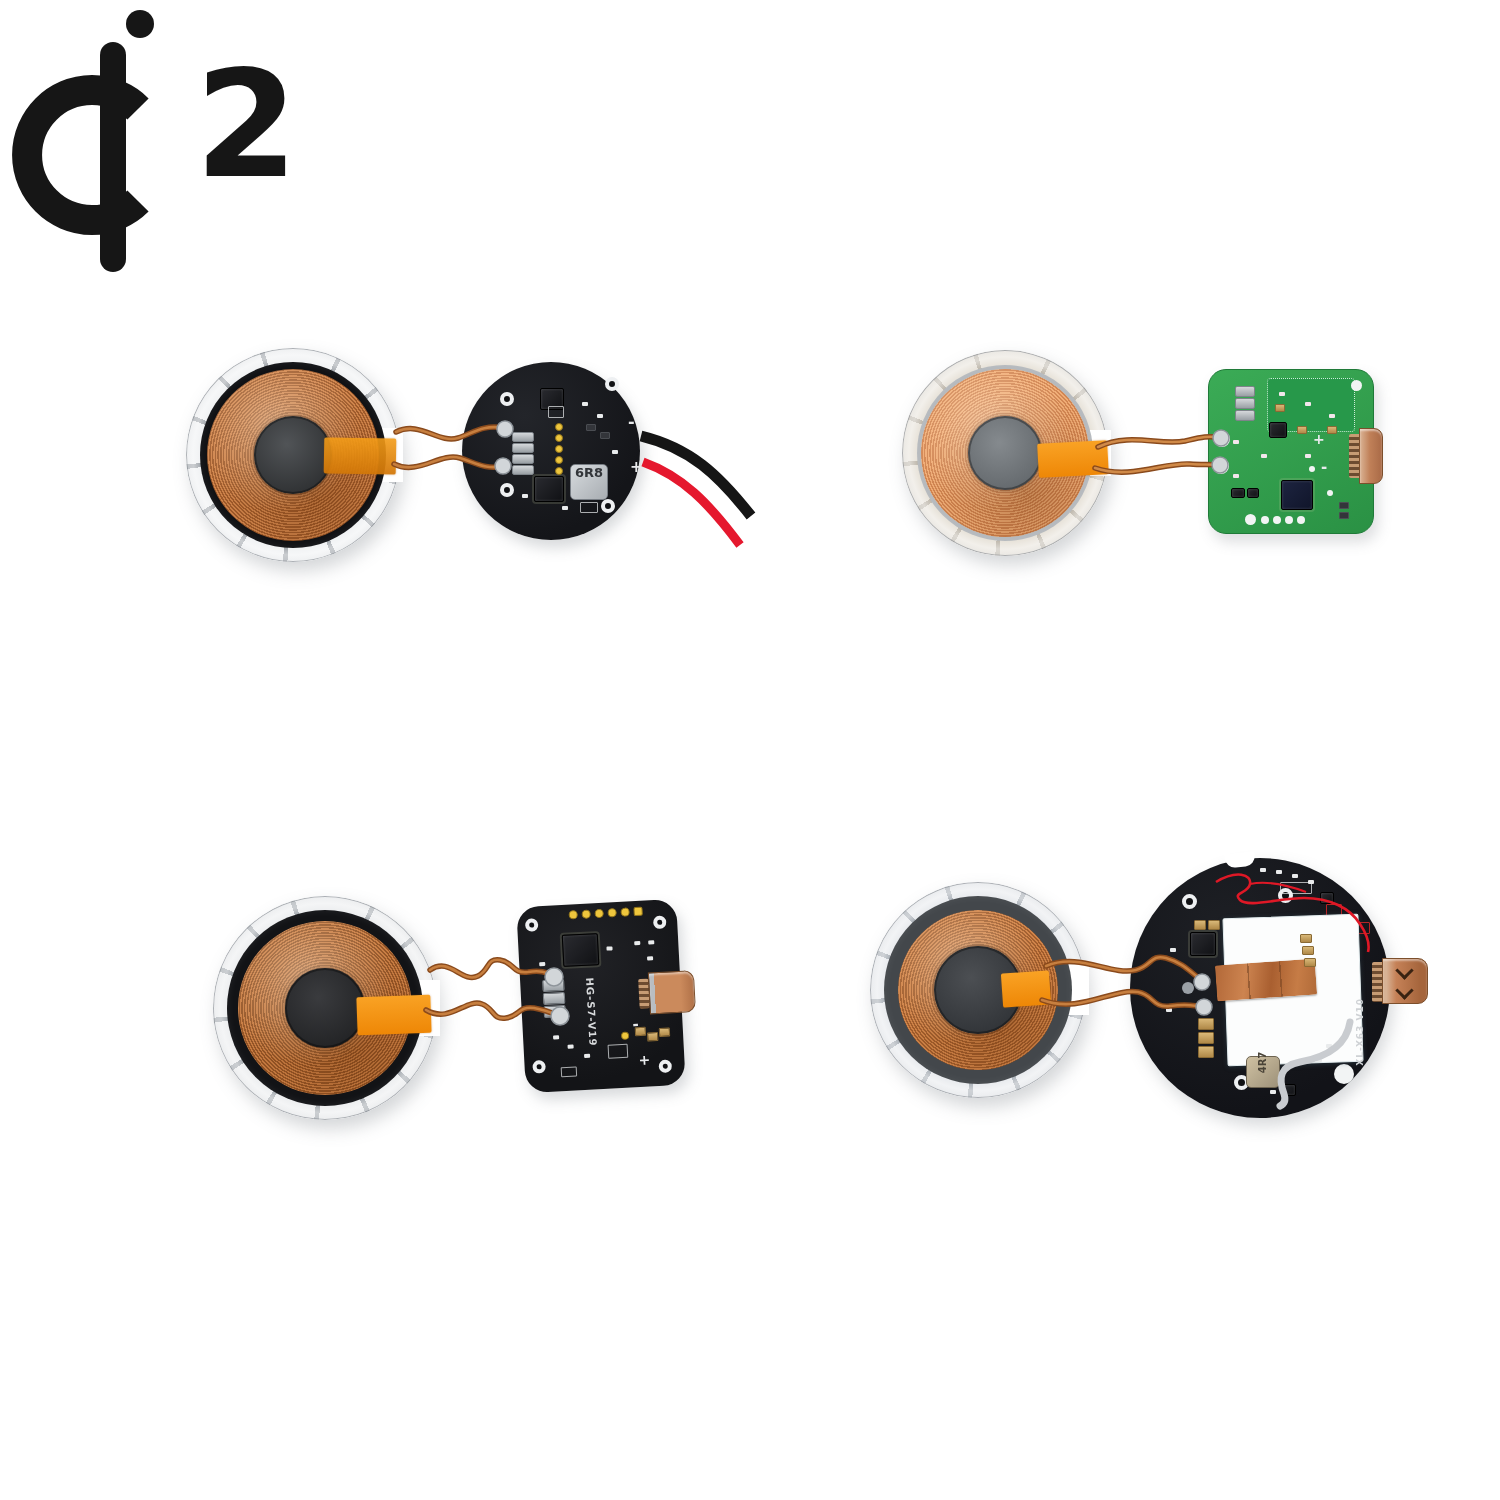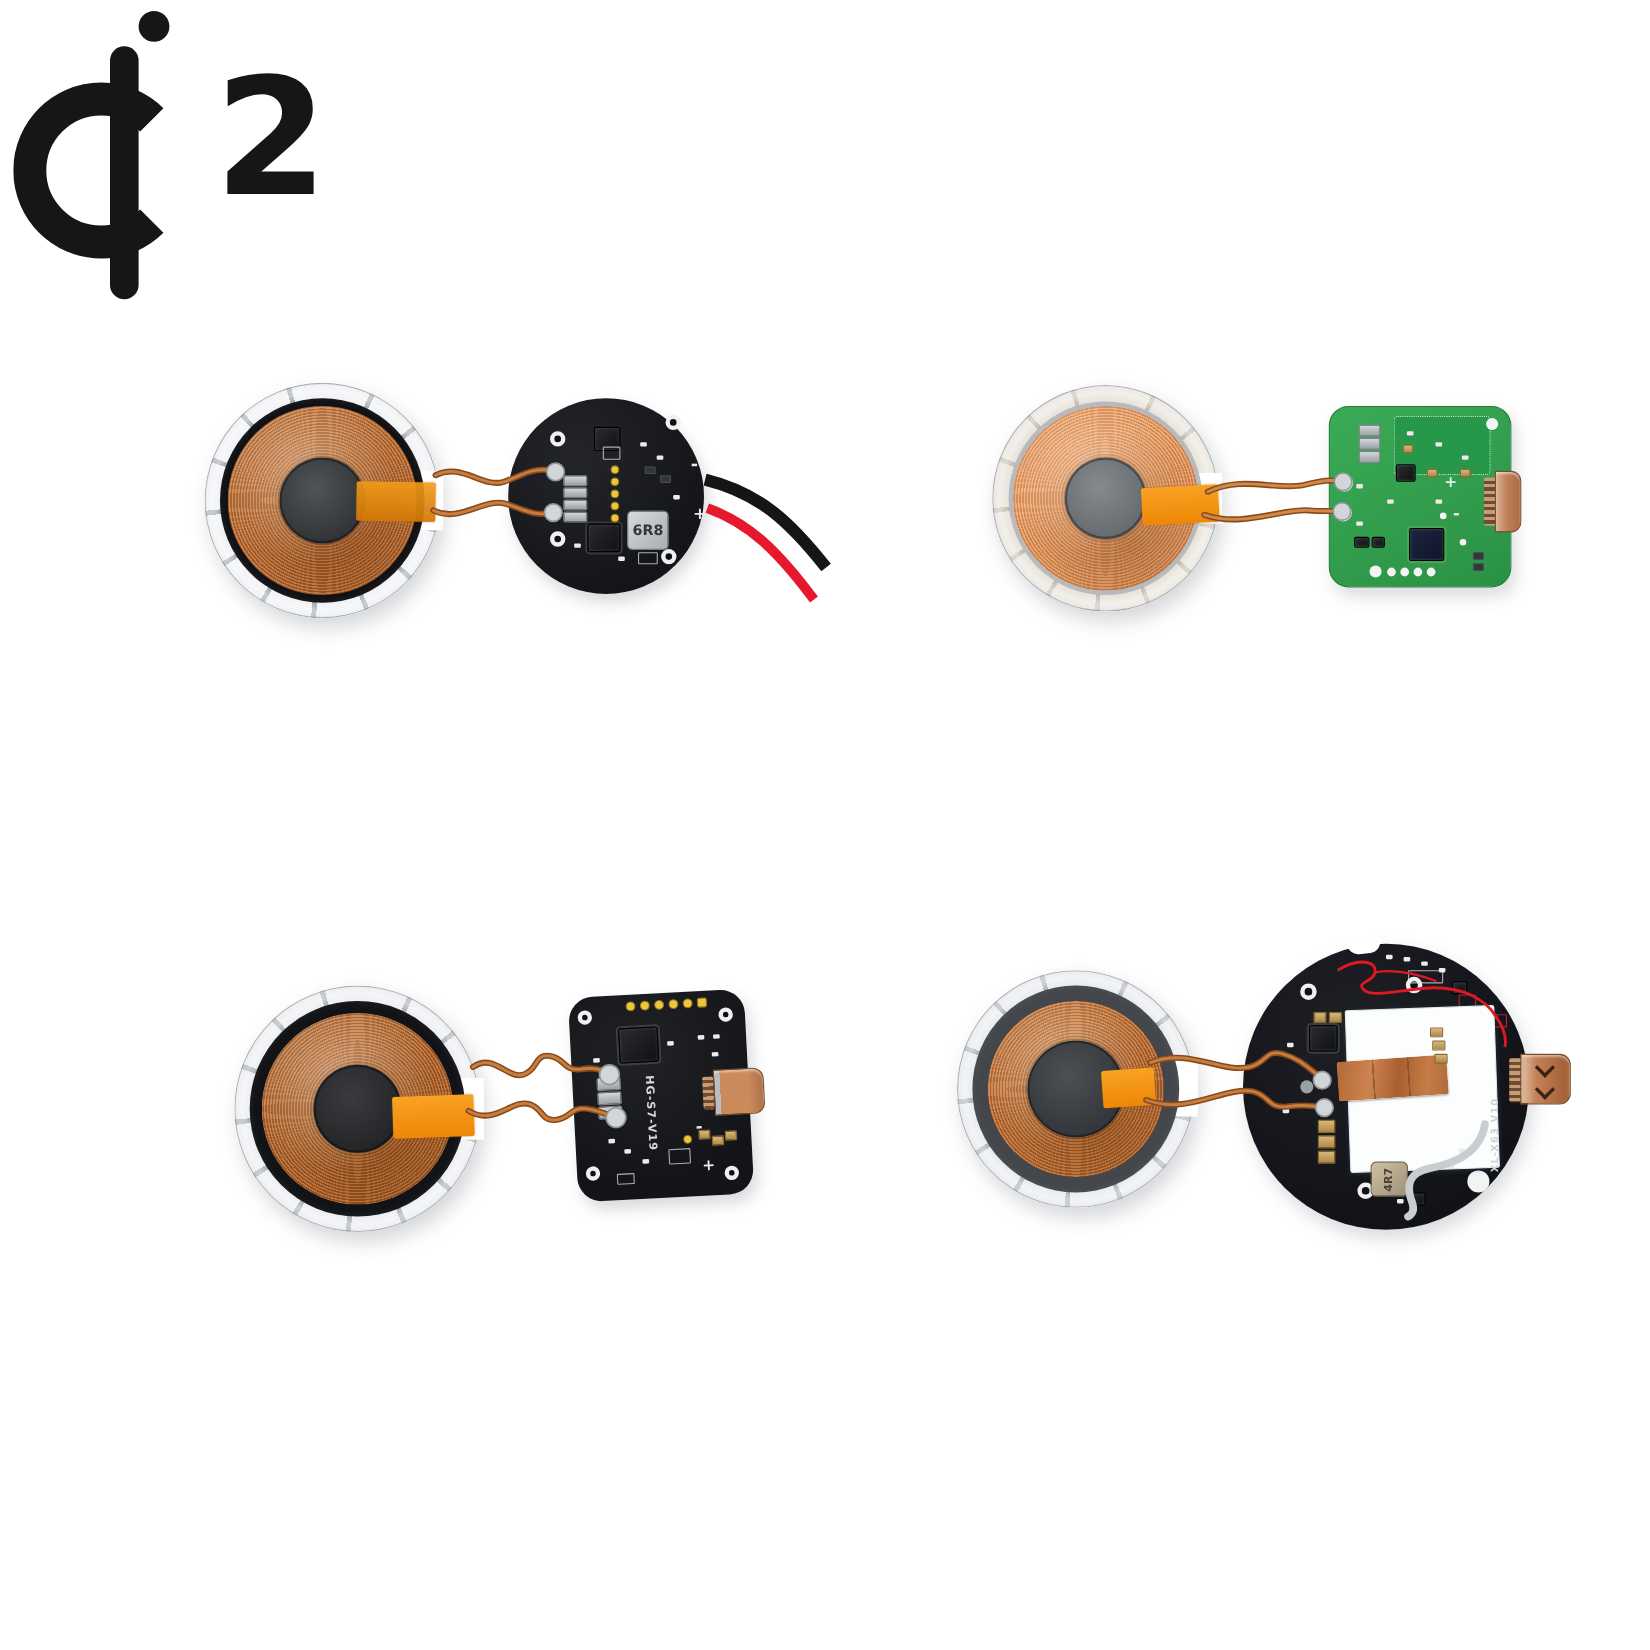--- a/index.html
+++ b/index.html
@@ -35,21 +35,21 @@
   .chipQ{box-shadow:inset 0 0 3px rgba(255,255,255,.18),0 0 0 2px rgba(200,205,160,.18)}
   .capS{background:linear-gradient(180deg,#d5d8db,#9aa0a5);border-radius:2px;border:1px solid #7e848a}
   .capT{background:linear-gradient(180deg,#d9b878,#b08948);border-radius:1px;border:1px solid #8a6a34}
   .padG{width:8px;height:8px;border-radius:50%;background:#eec63d;border:1px solid #93751b;box-sizing:border-box}
   .padW{border-radius:50%;background:#f2f4f4}
   .smdW{width:6px;height:4px;background:#e9ebec;border-radius:1px}
   .smdP{width:6px;height:4px;background:#f3e6ec;border-radius:1px}
   .smdD{width:8px;height:5px;background:#33353a;border:1px solid #4a4d52;border-radius:1px}
   .silk{border:1px solid rgba(235,238,240,.7);border-radius:1px}
   .silkR{border:1px solid rgba(225,40,40,.8);border-radius:1px}
-  .ind{display:flex;align-items:center;justify-content:center;background:linear-gradient(135deg,#d7dbde,#a8adb2);
+  .ind{display:flex;align-items:flex-start;justify-content:center;background:linear-gradient(135deg,#d7dbde,#a8adb2);
        border:1px solid #777d84;border-radius:5px;color:#33363a;font-weight:bold}
   .lbl{color:#e8eaec;font-weight:bold;line-height:1}
   .v-down{writing-mode:vertical-rl}
   .v-up{writing-mode:vertical-rl;transform:rotate(180deg)}
   .usb{border:1px solid #7c4f2c;box-sizing:border-box}
   .usb-pins{background:repeating-linear-gradient(180deg,#c79c74 0 3px,#6d4c31 3px 6px);border-radius:2px}
   .shield{background:#27984a;border:1px dotted #cdeeD6;border-radius:4px}
   .vmark{width:10px;height:10px;border:solid #3a2312;border-width:0 0 3px 3px;transform:rotate(-45deg)}
   svg text{font-family:"DejaVu Sans","Liberation Sans",sans-serif}
 </style>

